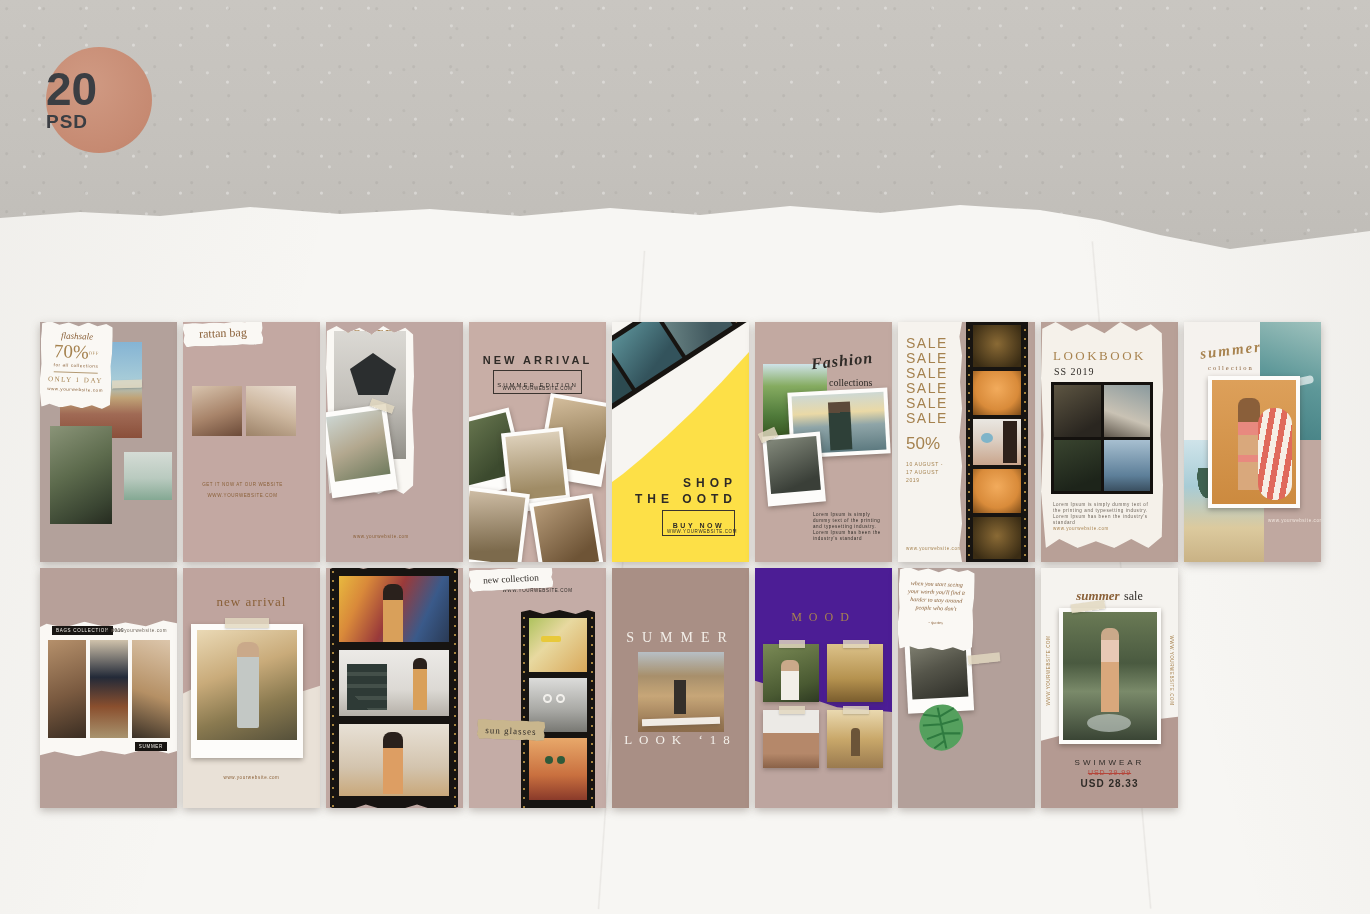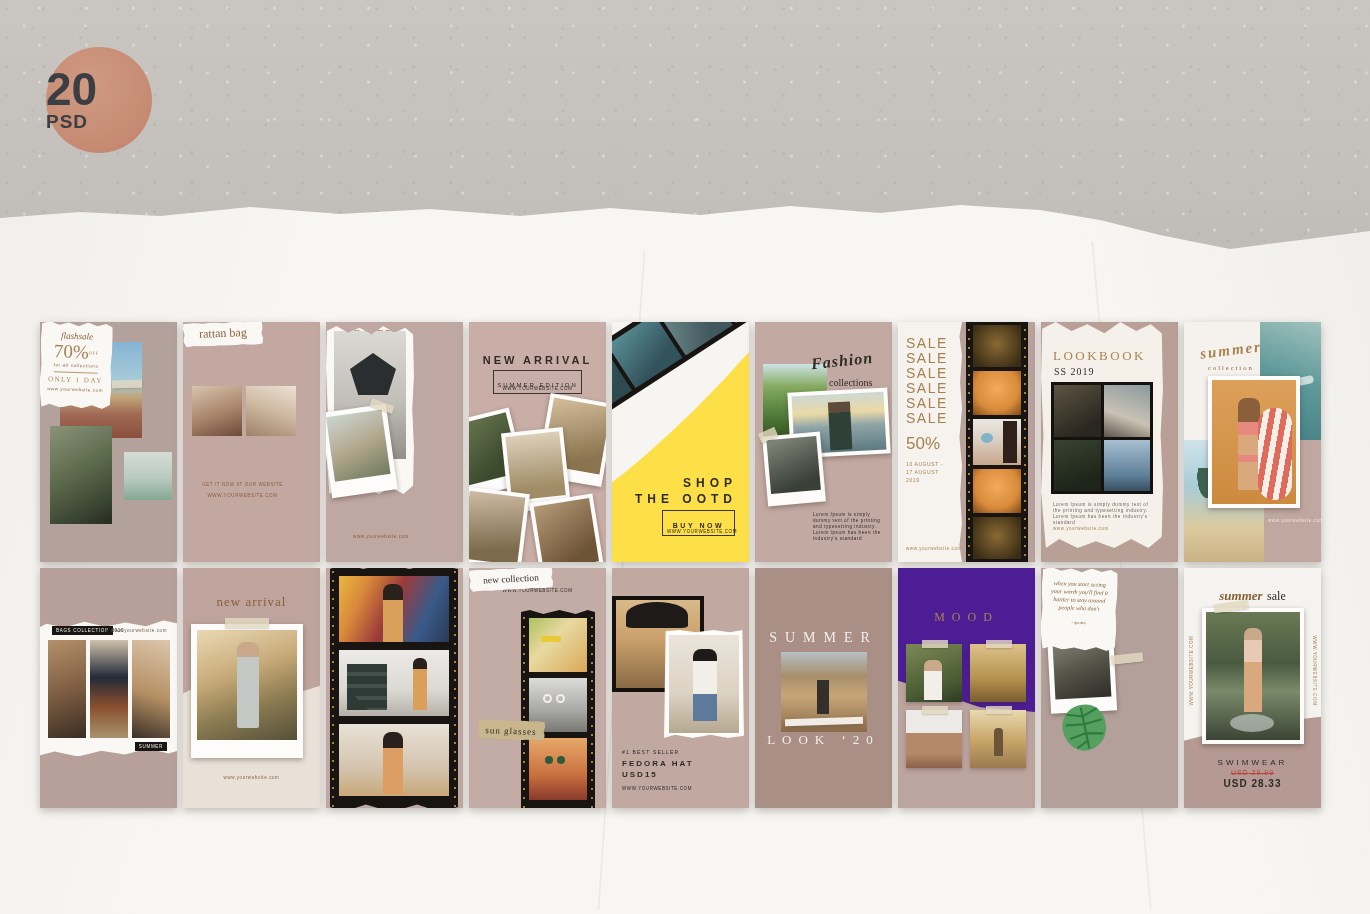--- a/index.html
+++ b/index.html
@@ -296,44 +296,28 @@
       </div>
     </div>
     <div class="torn rough ctr" style="left:0px;top:126px;width:84px;height:22px;transform:rotate(-3deg)">
       <span class="serif dark" style="font-size:9.5px;line-height:22px">new collection</span>
     </div>
     <div class="rough ctr" style="position:absolute;left:8px;top:152px;width:68px;height:20px;transform:rotate(2deg);background:#c9b68d;box-shadow:0 2px 4px rgba(60,50,42,.3)">
       <span class="serif dark" style="font-size:9px;line-height:20px;letter-spacing:1px">sun glasses</span>
     </div>
   </div>
 
-  <div class="card" style="background:#c1a9a1">
-    <div style="position:absolute;left:0;top:28px;width:92px;height:96px;background:#14110e;padding:4px">
-      <div style="width:100%;height:100%;background:linear-gradient(180deg,#d9b98a 0%,#c9a06a 45%,#8a6a45 100%);position:relative">
-        <div class="abs" style="left:10px;top:2px;width:62px;height:26px;background:#1d1a17;border-radius:50% 50% 10% 10%"></div>
-      </div>
-    </div>
-    <div class="pol" style="left:52px;top:62px;width:80px;height:108px;padding:5px;clip-path:polygon(2% 1%,20% 0,40% 2%,62% 0,82% 2%,98% 0,100% 98%,80% 100%,58% 97%,36% 100%,14% 97%,0 100%)">
-      <div style="width:100%;height:100%;background:linear-gradient(180deg,#eae4da 0%,#dcd2c3 60%,#b5a890 100%);position:relative">
-        <div class="abs" style="left:24px;top:14px;width:24px;height:72px;background:linear-gradient(180deg,#1d1a17 0 16%,#f2efe8 16% 62%,#5d7a9a 62% 100%);border-radius:8px 8px 0 0"></div>
-      </div>
-    </div>
-    <div class="dark" style="position:absolute;left:10px;top:181px;font-size:5px;letter-spacing:1.2px">#1 BEST SELLER</div>
-    <div class="dark" style="position:absolute;left:10px;top:191px;font-size:8px;font-weight:bold;letter-spacing:2px">FEDORA HAT</div>
-    <div class="dark" style="position:absolute;left:10px;top:202px;font-size:8px;font-weight:bold;letter-spacing:2px">USD15</div>
-    <div class="tiny2 dark" style="position:absolute;left:10px;top:218px">WWW.YOURWEBSITE.COM</div>
-  </div>
 
   <div class="card" style="background:#a98f85">
     <div class="ph" style="left:26px;top:84px;width:86px;height:80px;background:linear-gradient(180deg,#b8c2c9 0%,#a8906a 30%,#c9a878 55%,#8a6a48 100%);opacity:.95">
       <div class="abs" style="left:36px;top:28px;width:12px;height:34px;background:#2e2a26"></div>
     </div>
     <div class="torn" style="position:absolute;left:30px;top:150px;width:78px;height:7px;transform:rotate(-2deg);opacity:.9"></div>
     <div class="serif ctr" style="position:absolute;left:0;right:0;top:62px;color:#f3efe9;font-size:14px;letter-spacing:8px">SUMMER</div>
-    <div class="serif ctr" style="position:absolute;left:0;right:0;top:164px;color:#f3efe9;font-size:13px;letter-spacing:7px">LOOK ‘20</div>
+    <div class="serif ctr" style="position:absolute;left:0;right:0;top:164px;color:#f3efe9;font-size:13px;letter-spacing:7px">LOOK ‘18</div>
   </div>
 
   <div class="card" style="background:#4c1d95">
     <div class="abs" style="left:0;top:0;width:137px;height:240px;background:#bda59f;clip-path:polygon(0 47%,28% 52%,60% 58%,100% 60%,100% 100%,0 100%)"></div>
     <div class="serif ctr" style="position:absolute;left:0;right:0;top:42px;color:#a8834f;font-size:12px;letter-spacing:7px">MOOD</div>
     <div class="ph" style="left:8px;top:76px;width:56px;height:58px;background:linear-gradient(160deg,#7a8a55 0%,#4a5a32 70%,#2e3a22 100%);box-shadow:0 2px 4px rgba(60,50,42,.3)">
       <div class="abs" style="left:18px;top:16px;width:18px;height:40px;background:linear-gradient(180deg,#caa98a 0 28%,#f2efe8 28% 100%);border-radius:6px 6px 0 0"></div>
     </div>
     <div class="ph" style="left:72px;top:76px;width:56px;height:58px;background:linear-gradient(180deg,#dcc28a 0%,#b5924f 60%,#7a5d2e 100%);box-shadow:0 2px 4px rgba(60,50,42,.3)"></div>
     <div class="ph" style="left:8px;top:142px;width:56px;height:58px;background:linear-gradient(180deg,#eceae6 0 40%,#b5886a 40% 75%,#8a6248 100%);box-shadow:0 2px 4px rgba(60,50,42,.3)"></div>

